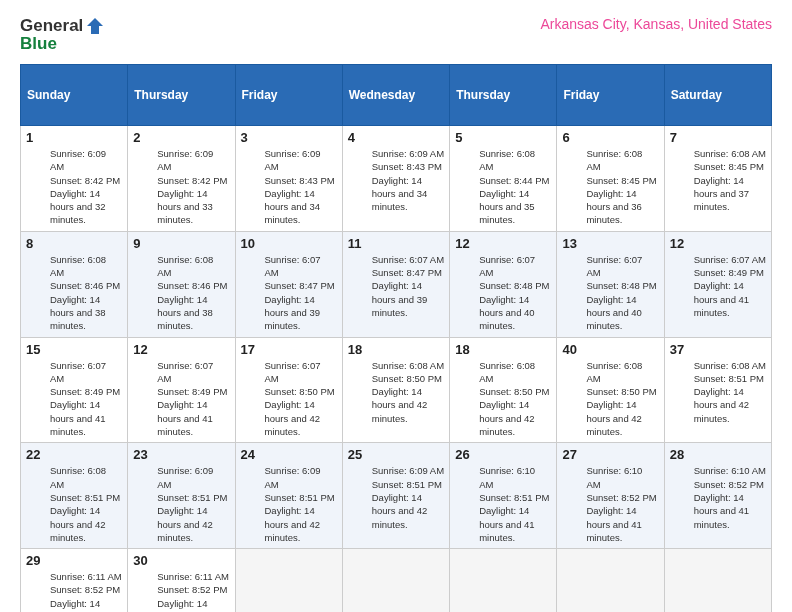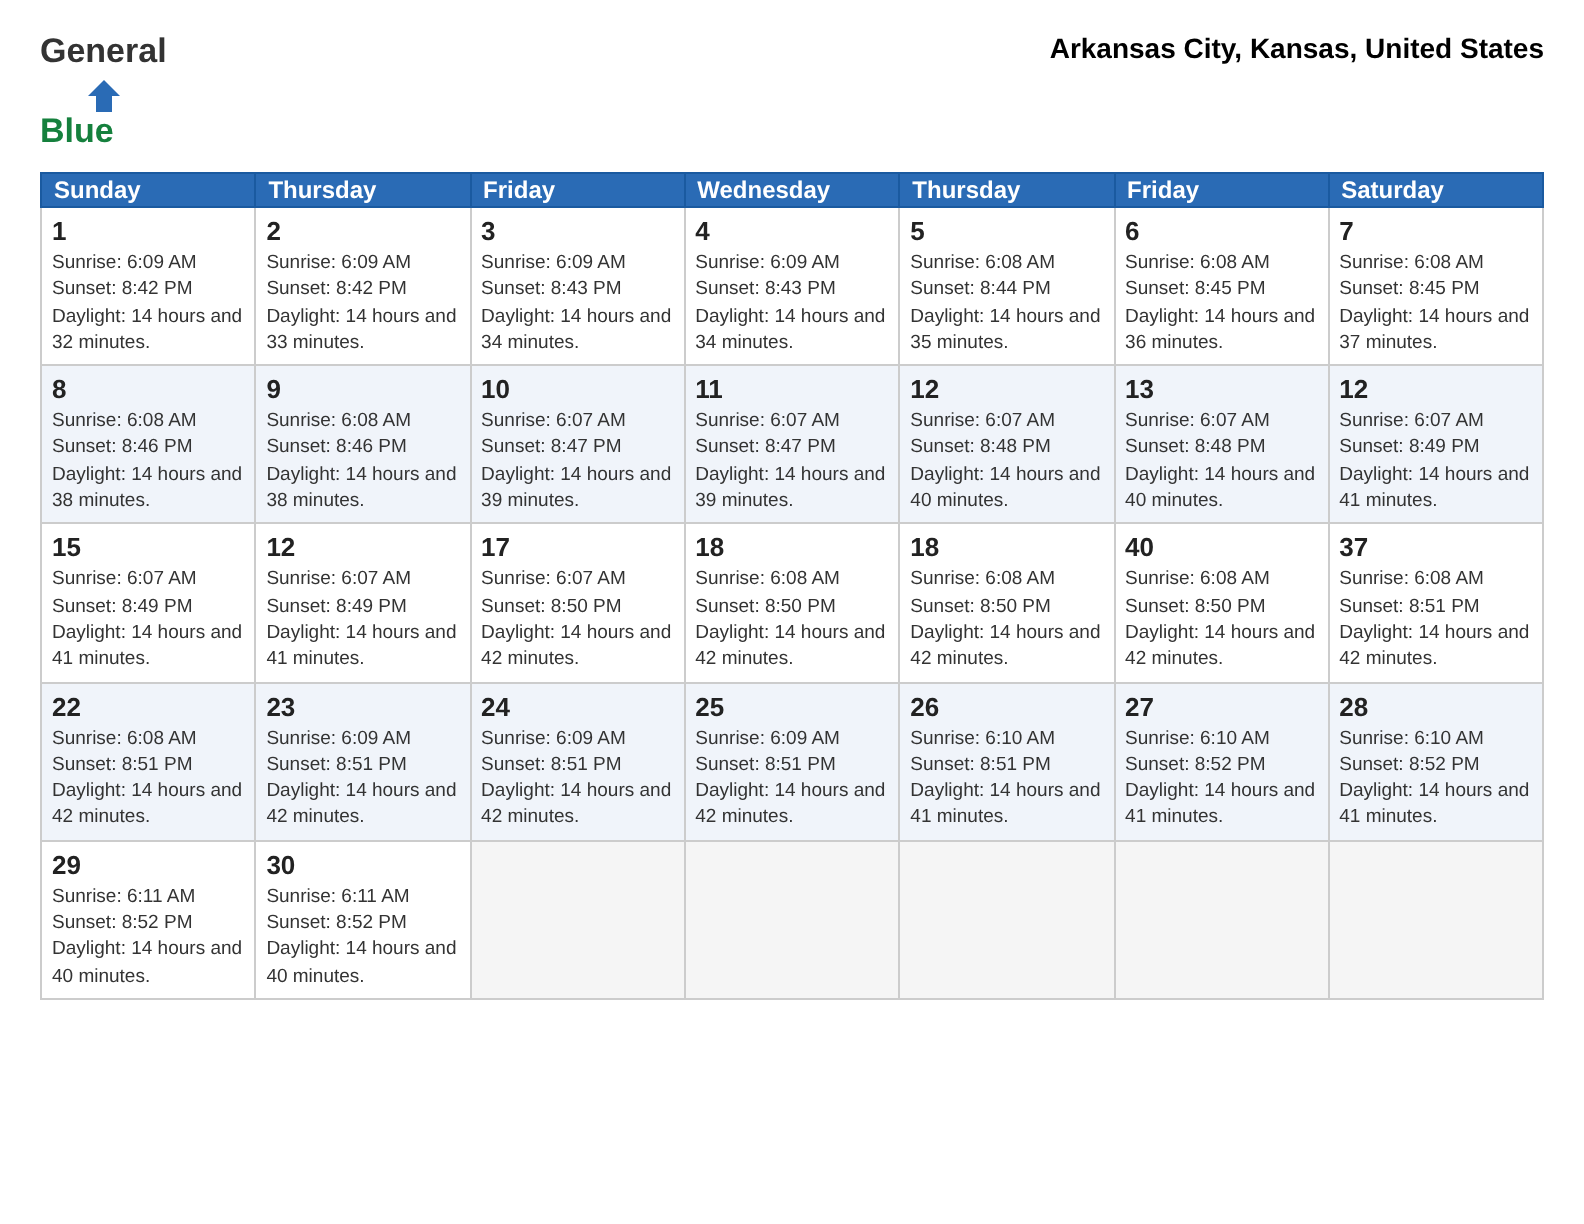--- a/index.html
+++ b/index.html
@@ -24,45 +24,44 @@
     }
     .logo {
       display: flex;
       flex-direction: column;
       align-items: flex-start;
     }
     .logo-text-row {
       display: flex;
       align-items: center;
       gap: 2px;
-      flex-direction: column;
     }
     .title-block {
       text-align: right;
     }
     .title-block h1 {
       font-size: 28px;
       font-weight: bold;
       color: #222;
       line-height: 1.1;
     }
     .title-block h2 {
       font-size: 14px;
-      color: #000000;
-      font-weight: bold;
+      color: #ec4899;
+      font-weight: normal;
     }
     .calendar {
       width: 100%;
       border-collapse: collapse;
       font-size: 10px;
     }
     .calendar th {
       background: #2a6bb5;
       color: #fff;
-      padding: 1px 6px;
+      padding: 23px 6px;
       font-size: 12px;
       font-weight: bold;
       text-align: left;
       border: 1px solid #1a5aa0;
     }
     .calendar td {
       border: 1px solid #ccc;
       padding: 4px 5px;
       vertical-align: top;
       height: 76px;
@@ -76,20 +75,21 @@
       font-size: 13px;
       font-weight: bold;
       color: #222;
       display: block;
       margin-bottom: 2px;
     }
     .day-info {
       font-size: 9.5px;
       color: #333;
       line-height: 1.4;
+      margin-left: 24px;
     }
     .row-shaded td {
       background: #f0f4fa;
     }
   </style>
 </head>
 <body>
 
 <div class="page">
   <div class="header">

